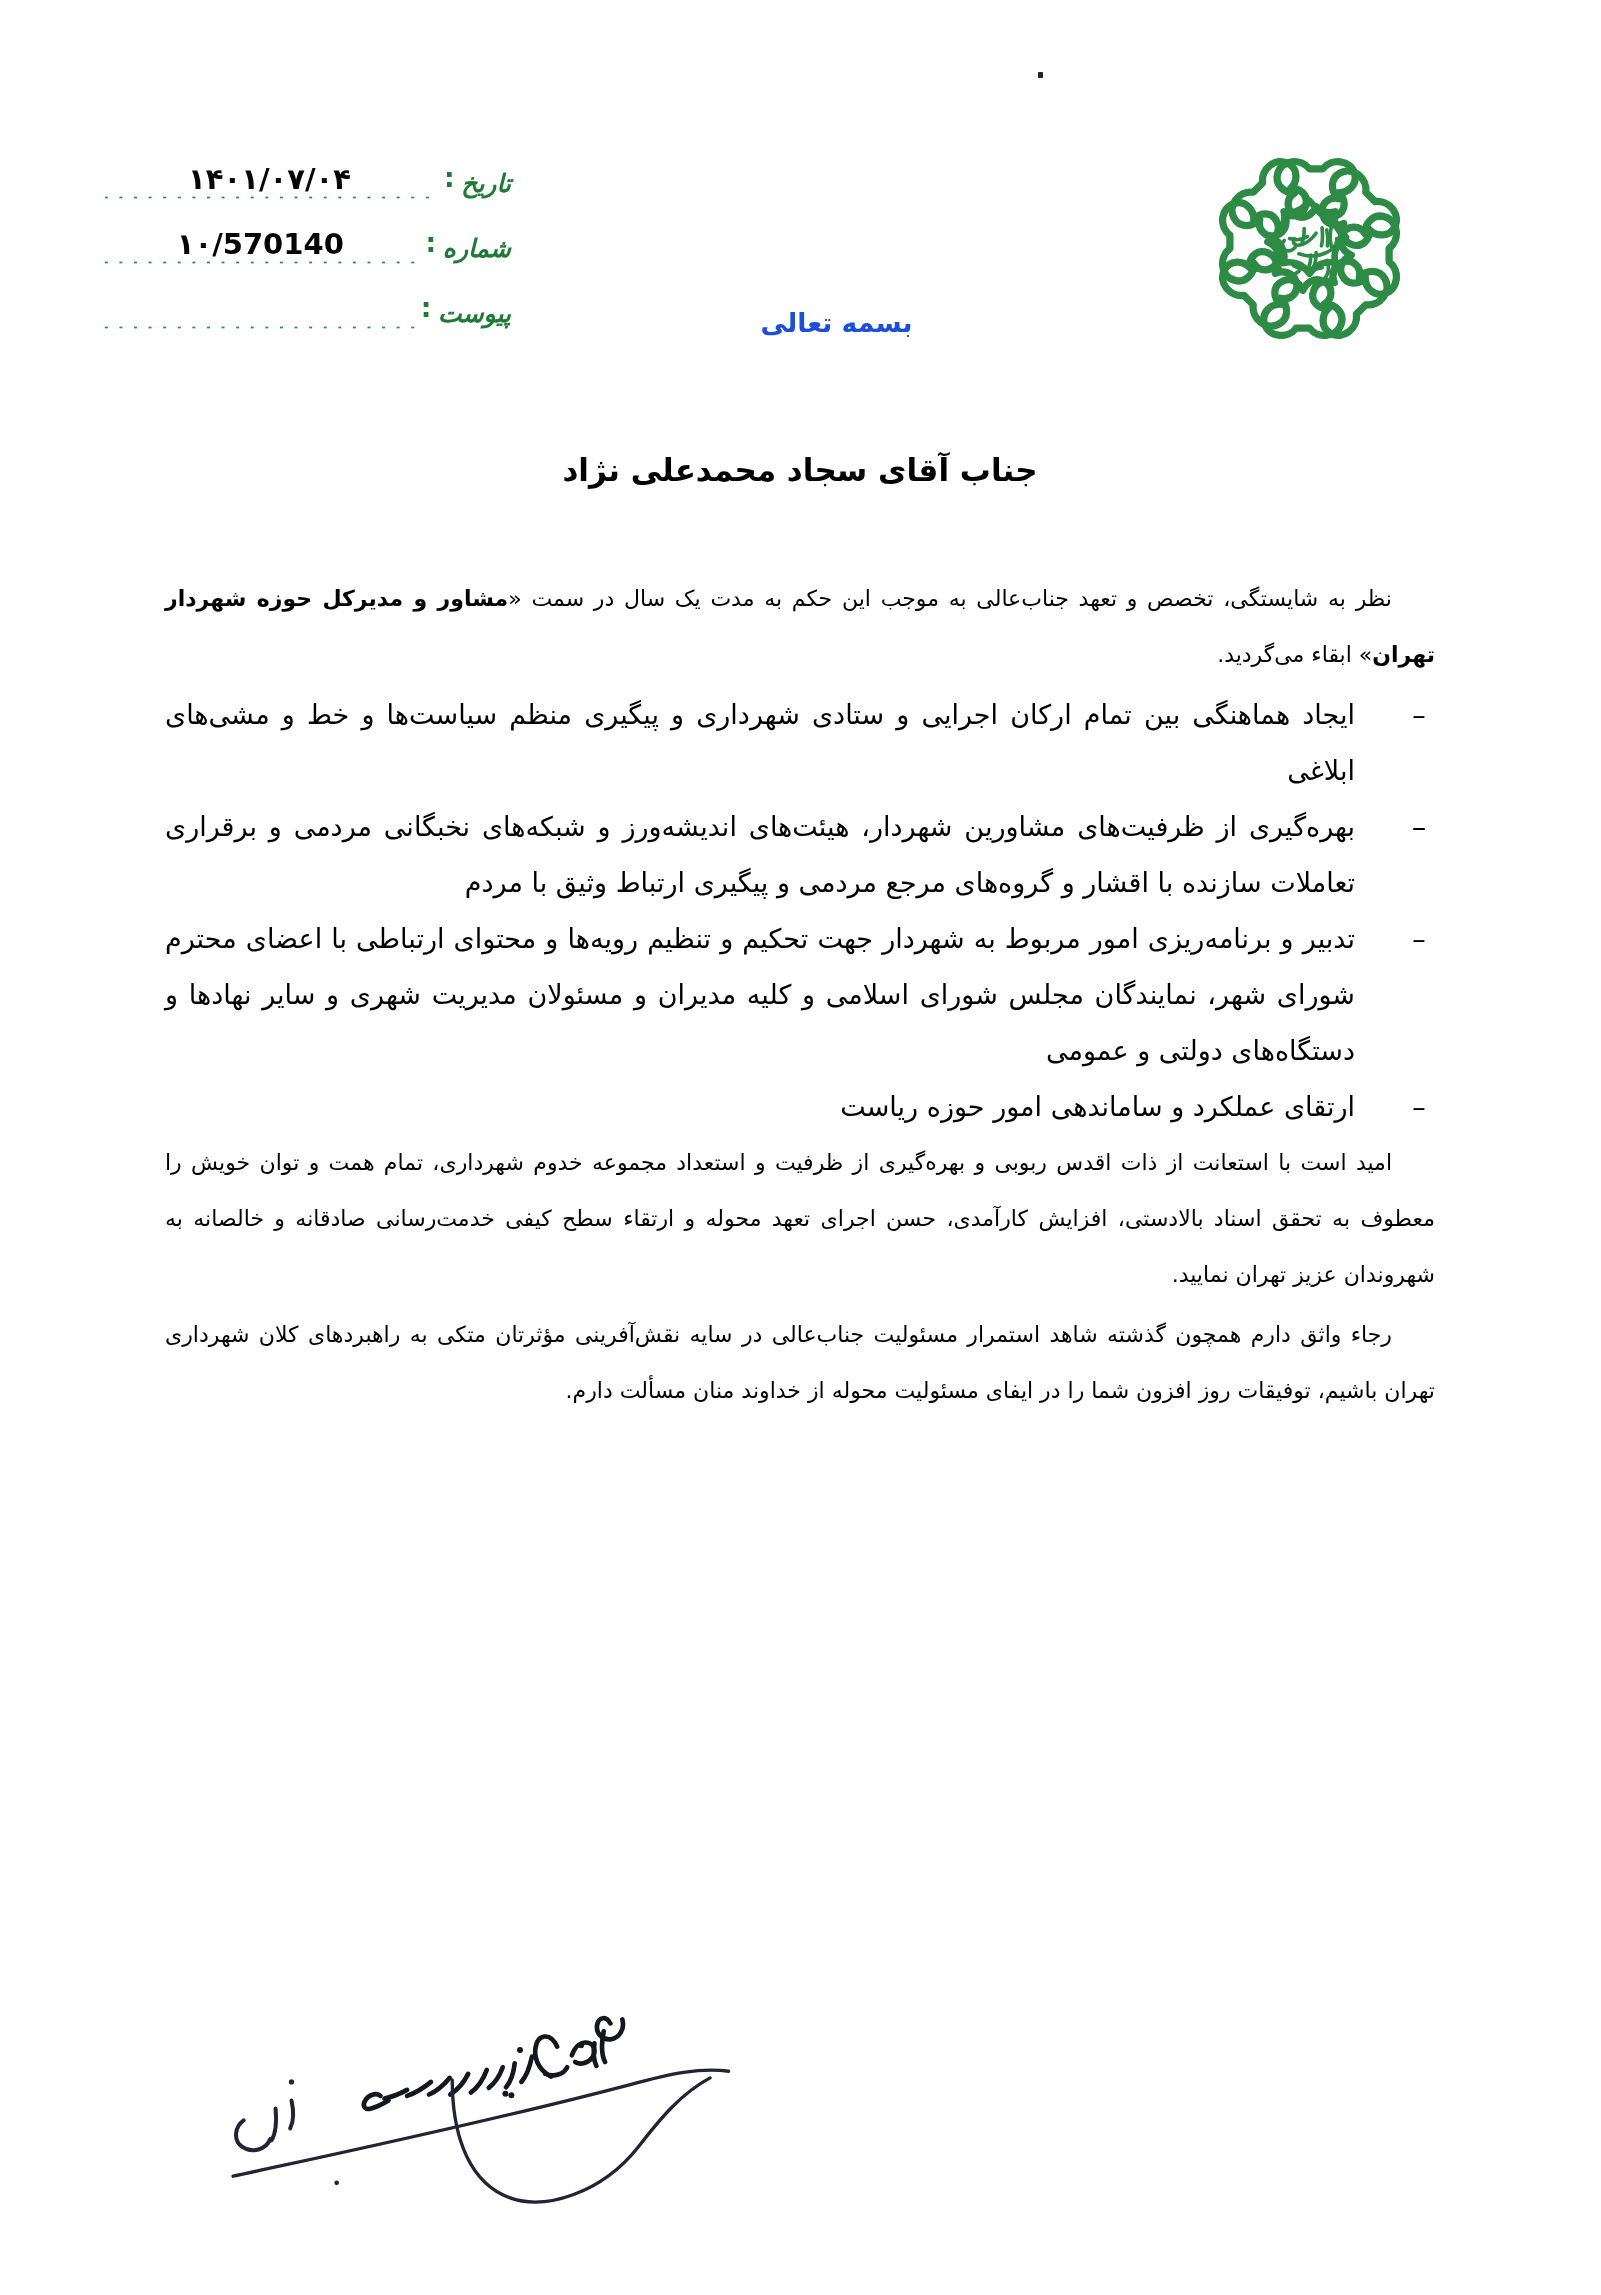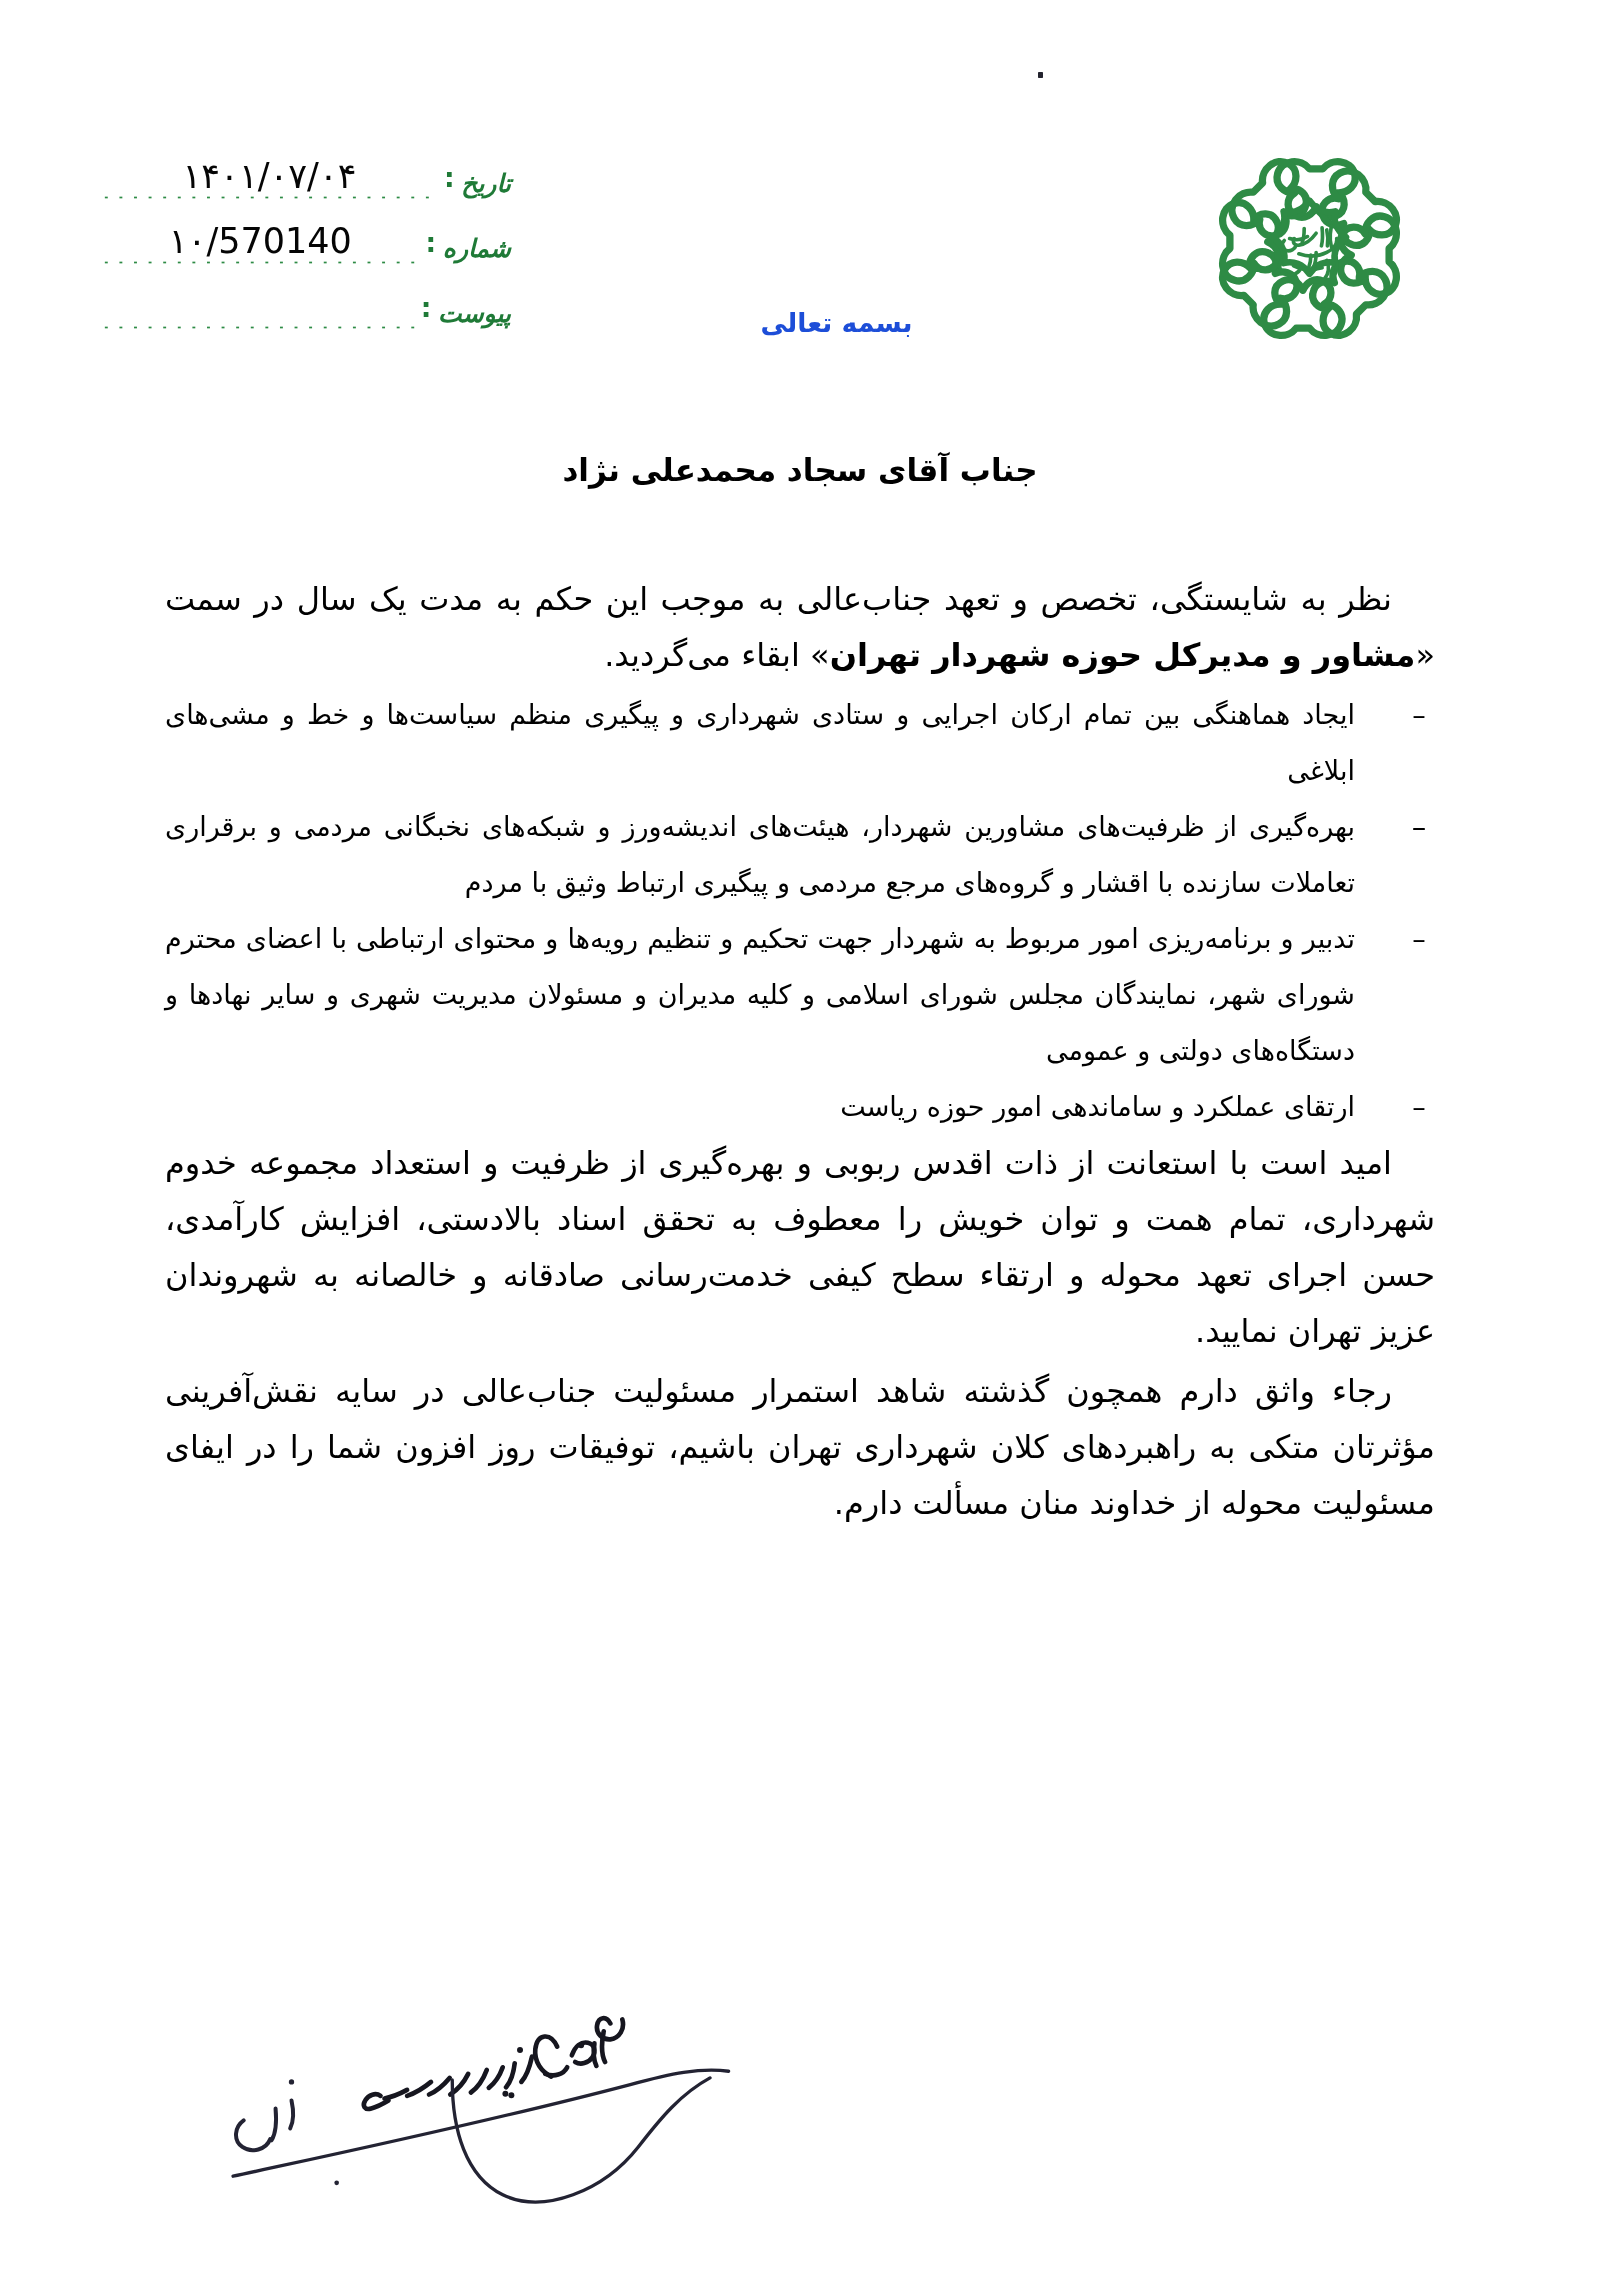--- a/index.html
+++ b/index.html
@@ -68,22 +68,22 @@
     background-size: 14.6px 6.6px;
     background-repeat: repeat-x;
     background-position: 0 50%;
   }
   .hdr-value {
     position: absolute;
     bottom: 9.3px;
     left: 50%;
     transform: translateX(-50%);
     color: #050505;
-    font-size: 35px;
-    font-weight: 400;
+    font-size: 29px;
+    font-weight: 700;
     letter-spacing: 0.7px;
     white-space: nowrap;
     background: #ffffff;
     padding: 0 4px;
     direction: ltr;
     unicode-bidi: isolate;
     font-family: "DejaVu Sans", "Liberation Sans", sans-serif;
   }
 
   
@@ -132,21 +132,21 @@
   
   .body-area {
     position: absolute;
     top: 571px;
     right: 166px;
     left: 166px;
     direction: rtl;
   }
   p.para {
     margin: 0 0 4px 0;
-    font-size: 32px;
+    font-size: 22px;
     line-height: 56px;
     color: #000;
     text-align: justify;
     text-justify: inter-word;
     text-indent: 43px;
     font-family: "DejaVu Sans", "Liberation Sans", sans-serif;
   }
   p.para:last-child { margin-bottom: 0; }
   p.para b, p.para strong { font-weight: 700; }
 

